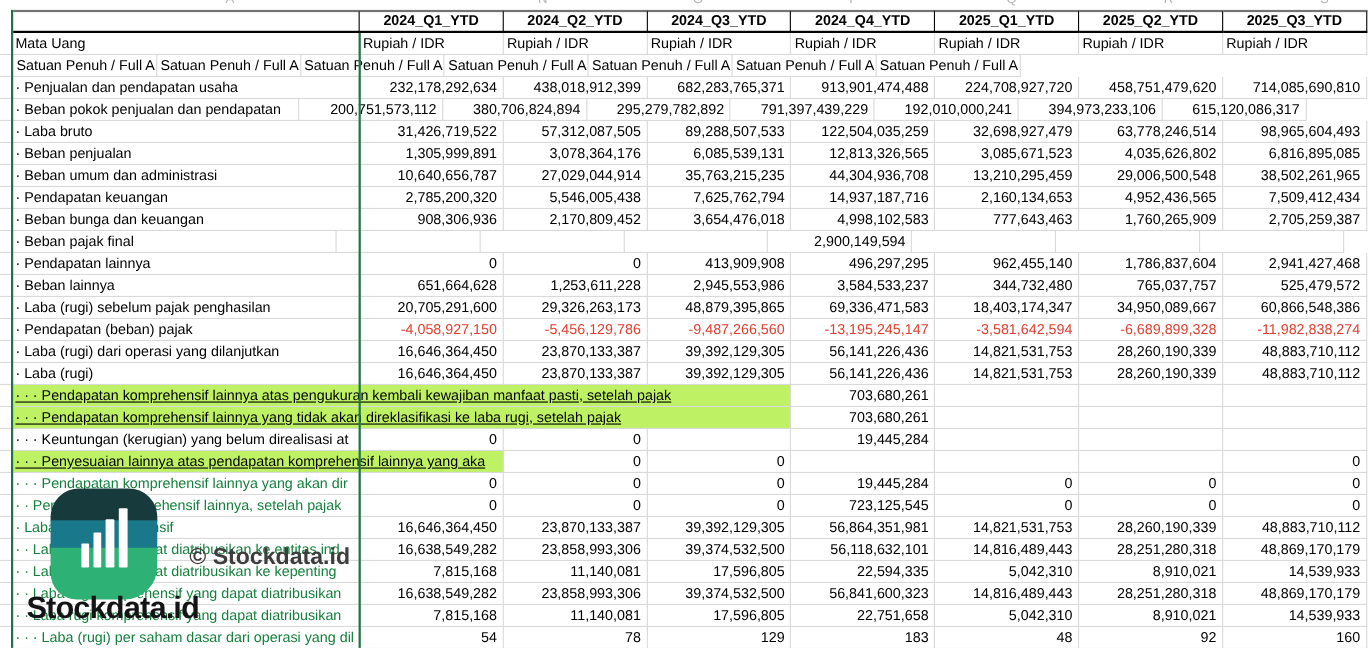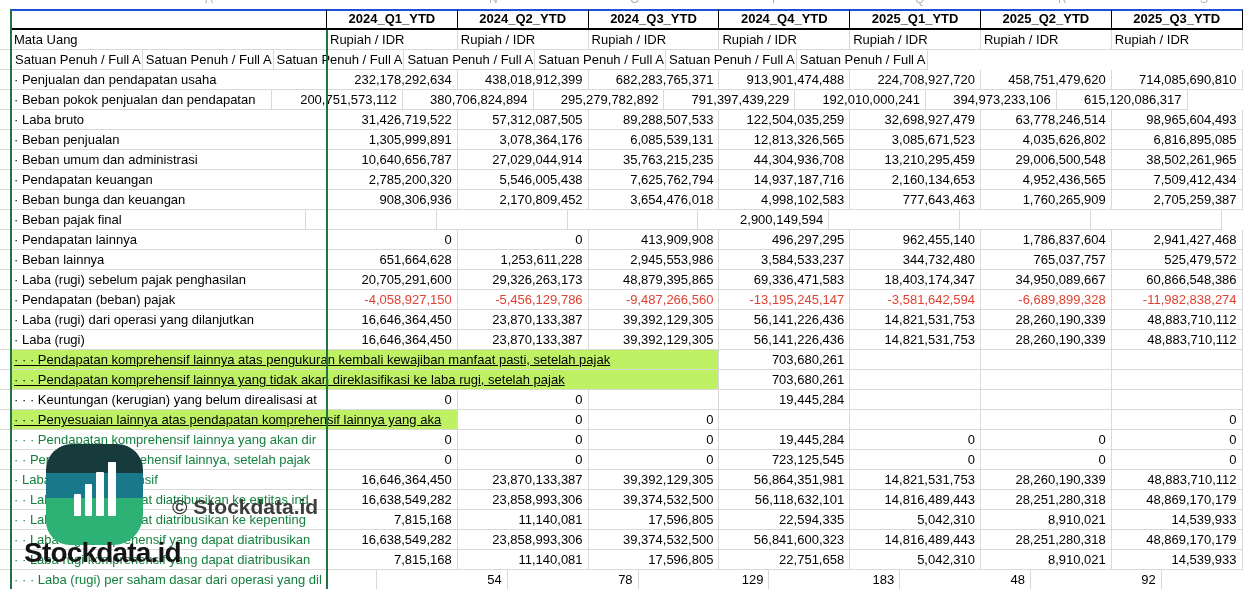--- a/index.html
+++ b/index.html
@@ -18,21 +18,21 @@
   .cell{box-sizing:border-box;flex:none;line-height:19px;white-space:nowrap;overflow:hidden;
         border-right:1px solid #d9d9d9;border-bottom:1px solid #d9d9d9;}
   .lc{width:315px;text-align:left;padding:0 2px 0 2px;}
   .vc{width:130.8px;text-align:right;padding:0 5px 0 2px;}
   .tl{text-align:left;padding-left:3px;}
   .row.neg .vc{color:#e04030;}
   .row.dim .lc{color:#15803d;}
   .ovf{position:relative;z-index:2;background:#bef264;text-decoration:underline;}
   
   .hdr{height:21px;}
-  .hcell{box-sizing:border-box;flex:none;border-top:2px solid #1d4ed8;border-bottom:2px solid #000;
+  .hcell{box-sizing:border-box;flex:none;border-top:2px solid #737373;border-bottom:2px solid #000;
          border-right:1.4px solid #000;font-weight:bold;text-align:center;line-height:16px;overflow:hidden;white-space:nowrap;}
   .hlabel{width:315px;}
   .hq{width:130.8px;}
   
   .vline{position:absolute;width:2px;z-index:1;}
   .vline.left{left:10px;top:9px;height:580px;}
   .vline.mid{left:326px;top:30px;height:559px;}
   
   .logo-icon{position:absolute;left:46px;top:444px;width:97px;height:101px;z-index:10;}
   .band{position:absolute;left:0;}
@@ -361,21 +361,21 @@
           <div class="cell vc">7,815,168</div>
           <div class="cell vc">11,140,081</div>
           <div class="cell vc">17,596,805</div>
           <div class="cell vc">22,751,658</div>
           <div class="cell vc">5,042,310</div>
           <div class="cell vc">8,910,021</div>
           <div class="cell vc">14,539,933</div>
         </div>
         <div class="row dim">
           <div class="stub"></div>
-          <div class="cell lc" style="width:365px">· · · Laba (rugi) per saham dasar dari operasi yang dil</div>
+          <div class="cell lc" style="width:315px">· · · Laba (rugi) per saham dasar dari operasi yang dil</div>
           <div class="cell vc">54</div>
           <div class="cell vc">78</div>
           <div class="cell vc">129</div>
           <div class="cell vc">183</div>
           <div class="cell vc">48</div>
           <div class="cell vc">92</div>
           <div class="cell vc">160</div>
         </div>
       </div>
   </div>

